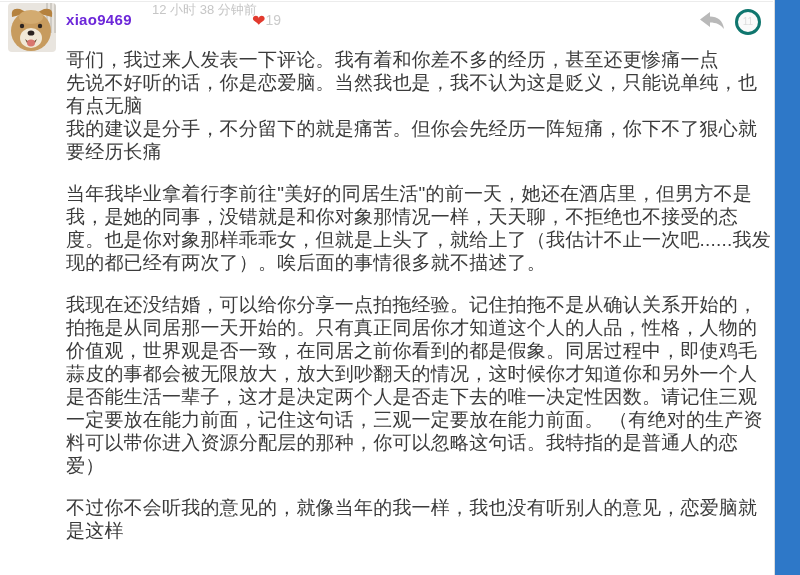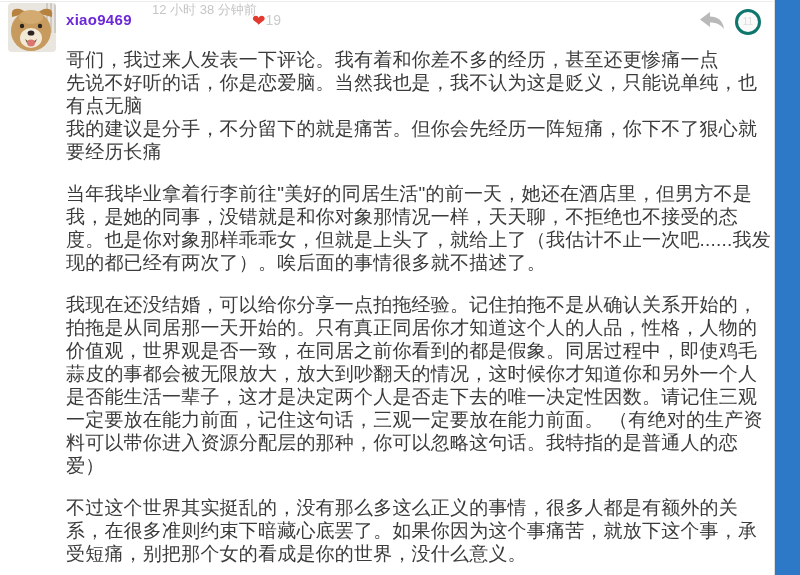--- a/index.html
+++ b/index.html
@@ -143,20 +143,19 @@
   </span>
 
   <span class="count-badge">11</span>
 
   <div class="content">
     <p>哥们，我过来人发表一下评论。我有着和你差不多的经历，甚至还更惨痛一点
 先说不好听的话，你是恋爱脑。当然我也是，我不认为这是贬义，只能说单纯，也有点无脑
 我的建议是分手，不分留下的就是痛苦。但你会先经历一阵短痛，你下不了狠心就要经历长痛</p>
     <p>当年我毕业拿着行李前往"美好的同居生活"的前一天，她还在酒店里，但男方不是我，是她的同事，没错就是和你对象那情况一样，天天聊，不拒绝也不接受的态度。也是你对象那样乖乖女，但就是上头了，就给上了（我估计不止一次吧......我发现的都已经有两次了）。唉后面的事情很多就不描述了。</p>
     <p>我现在还没结婚，可以给你分享一点拍拖经验。记住拍拖不是从确认关系开始的，拍拖是从同居那一天开始的。只有真正同居你才知道这个人的人品，性格，人物的价值观，世界观是否一致，在同居之前你看到的都是假象。同居过程中，即使鸡毛蒜皮的事都会被无限放大，放大到吵翻天的情况，这时候你才知道你和另外一个人是否能生活一辈子，这才是决定两个人是否走下去的唯一决定性因数。请记住三观一定要放在能力前面，记住这句话，三观一定要放在能力前面。 （有绝对的生产资料可以带你进入资源分配层的那种，你可以忽略这句话。我特指的是普通人的恋爱）</p>
-    <p>不过这个世界其实挺乱的，没有那么多这么正义的事情，很多人都是有额外的关系，在很多准则约束下暗藏心底罢了。如果你因为这个事痛苦，就放下这个事，承受短痛，别把那个女的看成是你的世界，没什么意义。</p>
     <p>不过你不会听我的意见的，就像当年的我一样，我也没有听别人的意见，恋爱脑就是这样</p>
   </div>
 
   <div class="scroll-divider"></div>
   <div class="scrollbar"></div>
 
 </div>
 
 </body></html>

